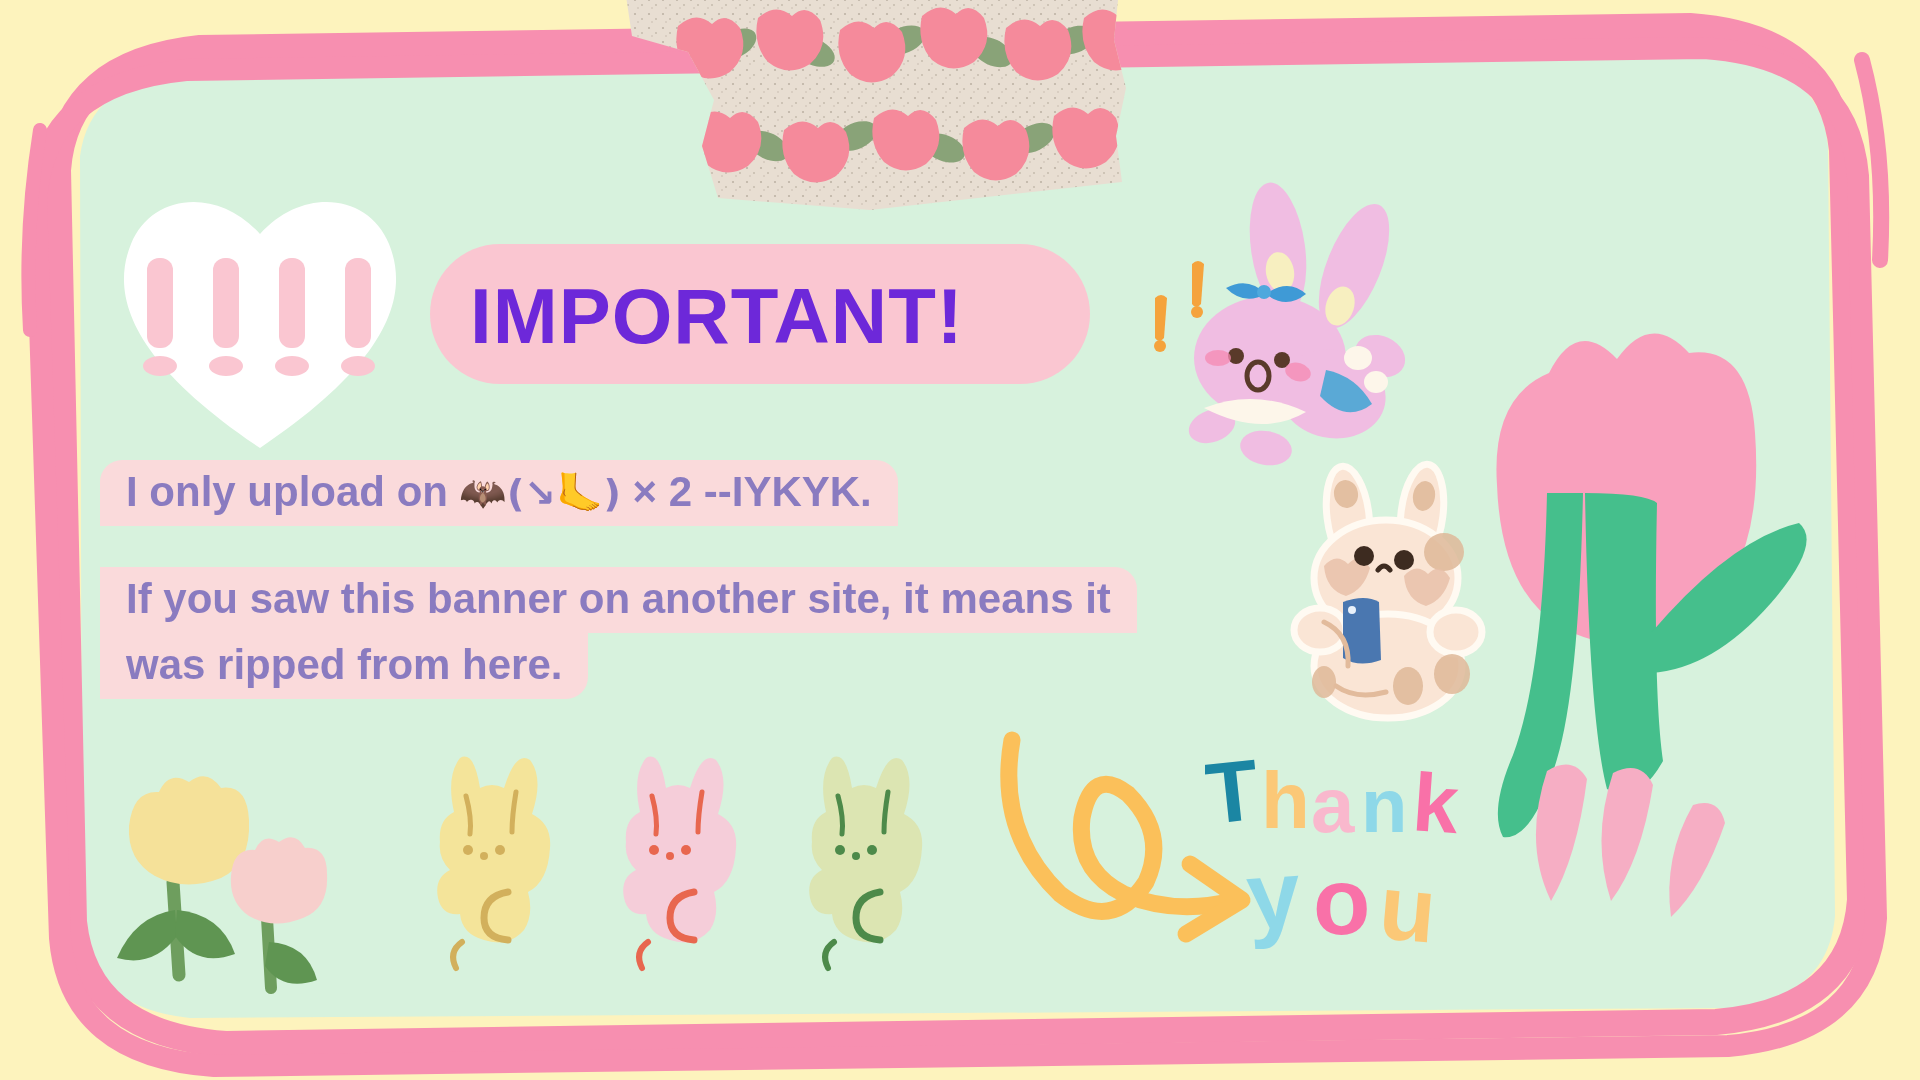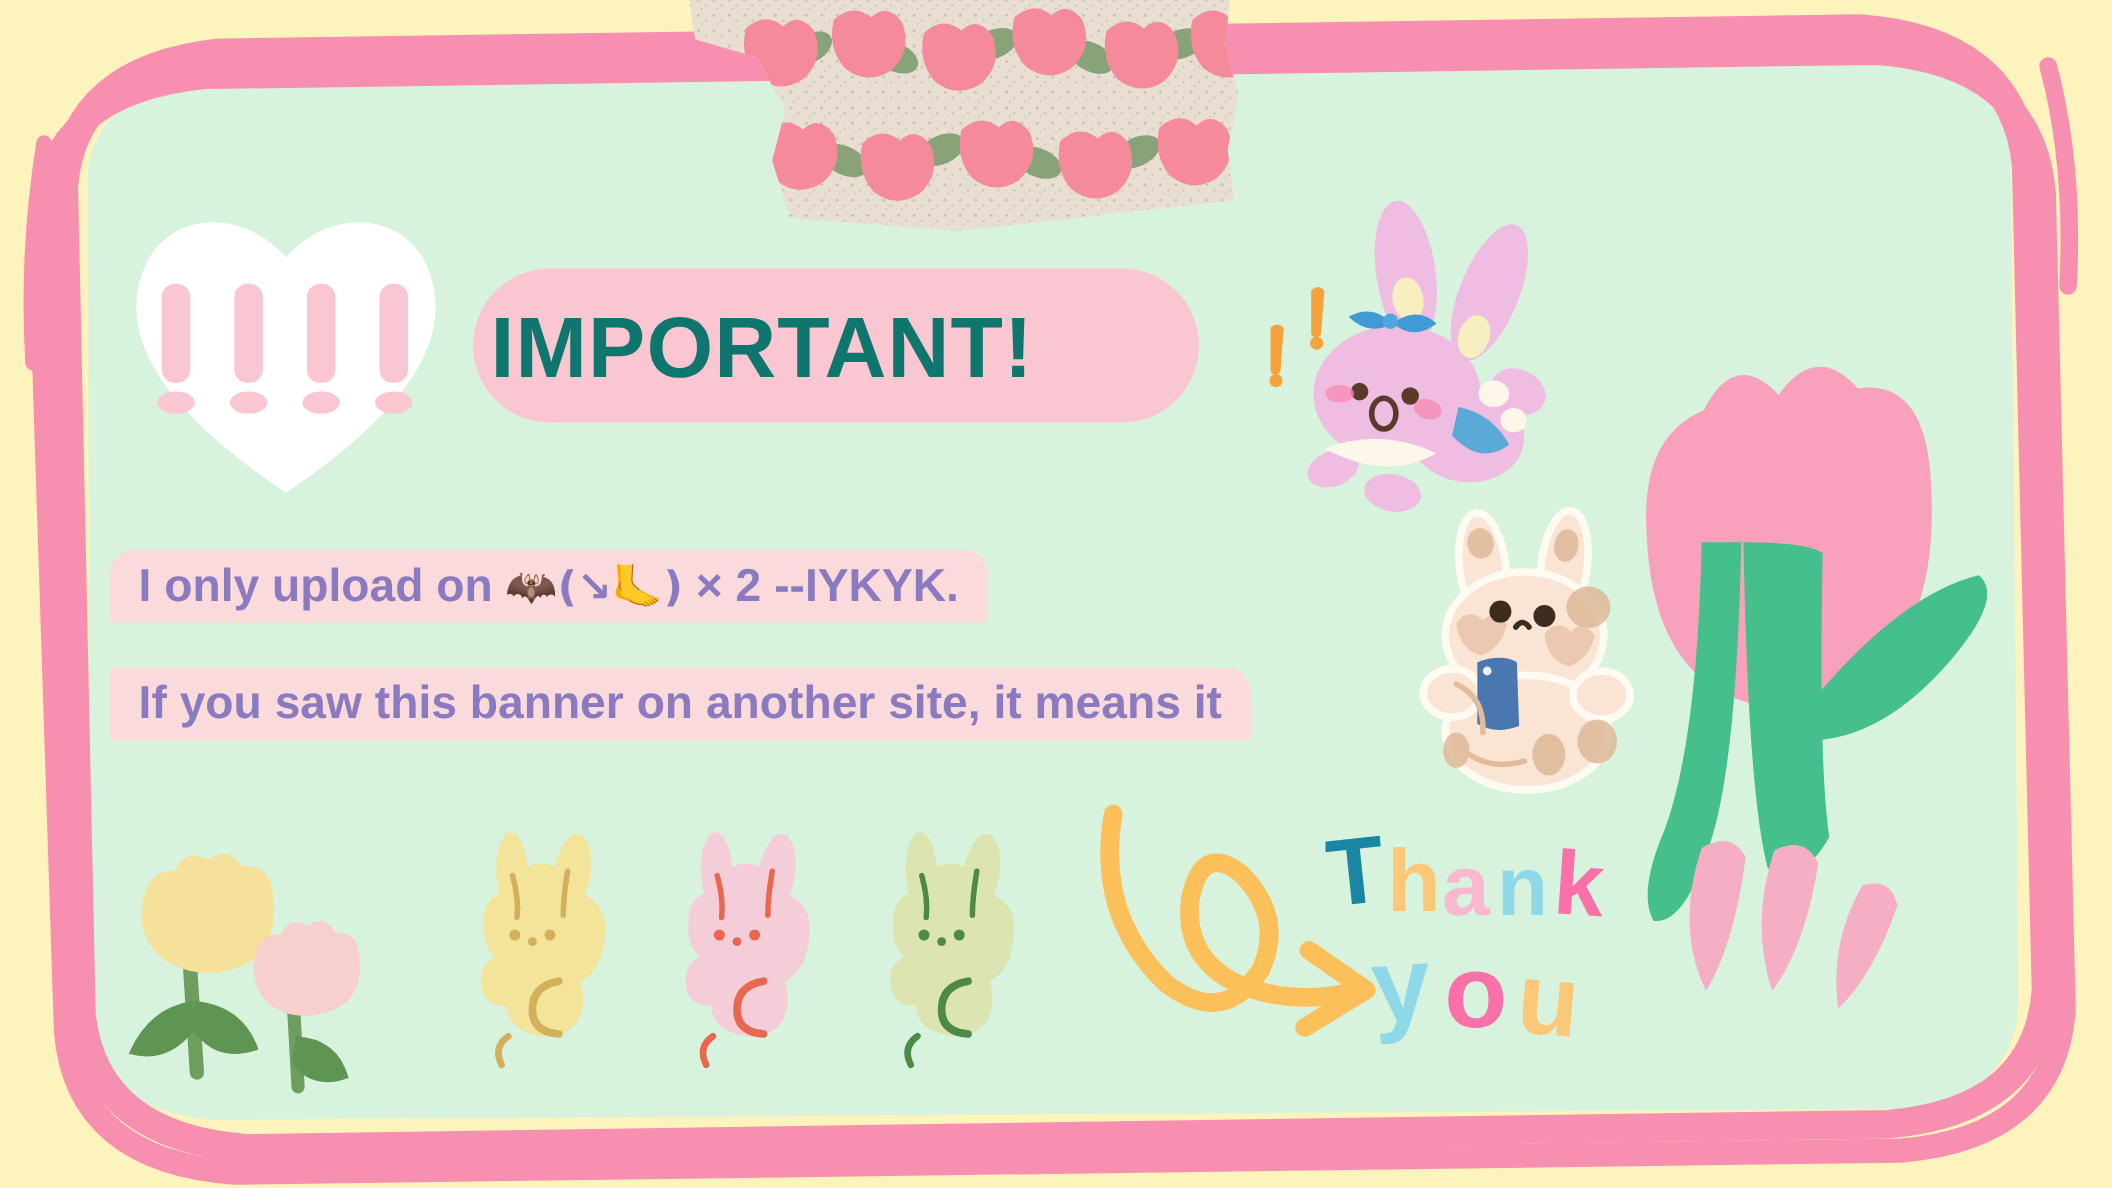--- a/index.html
+++ b/index.html
@@ -19,28 +19,28 @@
 
   
   .washi{position:absolute;left:618px;top:-4px;width:520px;height:222px;}
 
   
   .imp-banner{
     position:absolute;left:430px;top:244px;width:660px;height:140px;
     background:#fac6d1;border-radius:70px 70px 70px 70px;
   }
   .imp-text{
-    position:absolute;left:446px;top:262px;width:620px;height:108px;
+    position:absolute;left:470px;top:262px;width:620px;height:108px;
     display:flex;align-items:center;
-    font-size:78px;font-weight:bold;color:#0f766e;letter-spacing:1px;
+    font-size:78px;font-weight:bold;color:#6d28d9;letter-spacing:1px;
     font-family:"Liberation Sans", sans-serif;
   }
 
   
-  .body-block{position:absolute;left:100px;top:500px;width:1090px;}
+  .body-block{position:absolute;left:100px;top:460px;width:1090px;}
   .body-line{
     display:table;
     background:#fadadb;
     color:#8a7bc0;
     font-size:42px;font-weight:bold;
     line-height:1.0;
     padding:11px 26px 13px 26px;
     white-space:nowrap;
     font-family:"Liberation Sans", sans-serif;
   }
@@ -134,20 +134,21 @@
   <div class="imp-banner"></div>
   <div class="imp-text">IMPORTANT!</div>
 
   <div class="body-block">
     <div class="body-line l1">
       <span>I only upload on </span>
         <span class="emj">🦇(↘🦶)</span>
         <span> × 2 --IYKYK.</span>
     </div>
     <div class="body-line l2">If you saw this banner on another site, it means it</div>
+    <div class="body-line l3">was ripped from here.</div>
   </div>
 
   <svg class="sprite tulips-left" viewBox="0 0 260 250">
     <path d="M78,122 L84,215" stroke="#6e9e5e" stroke-width="13" fill="none" stroke-linecap="round"></path>
     <path d="M80,150 q-40,6 -58,48 q36,10 60,-22z" fill="#5f9552"></path>
     <path d="M82,150 q44,4 58,44 q-38,14 -60,-18z" fill="#5f9552"></path>
     <path d="M34,66 q4,-36 30,-34 q10,-22 30,-10 q18,-14 32,6 q26,-4 28,32 q2,44 -28,58 q-36,14 -66,-2 q-28,-16 -26,-50z" fill="#f5e199"></path>
     <path d="M172,158 L176,228" stroke="#6e9e5e" stroke-width="12" fill="none" stroke-linecap="round"></path>
     <path d="M174,182 q38,2 48,38 q-34,12 -52,-14z" fill="#5f9552"></path>
     <path d="M136,116 q2,-28 24,-26 q8,-18 24,-8 q16,-12 26,6 q22,-2 22,26 q2,34 -24,44 q-30,12 -54,-2 q-20,-14 -18,-40z" fill="#f7cfcc"></path>

